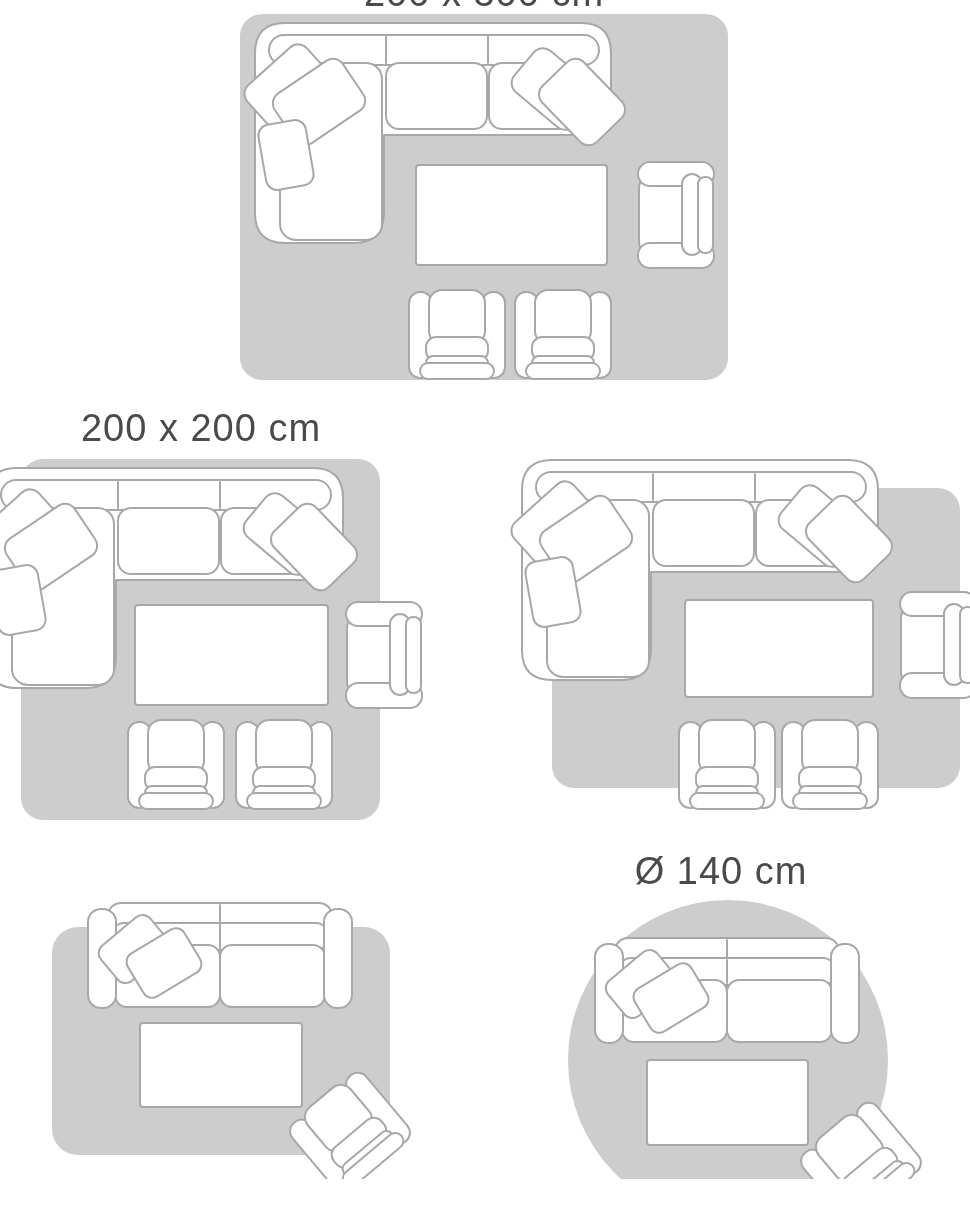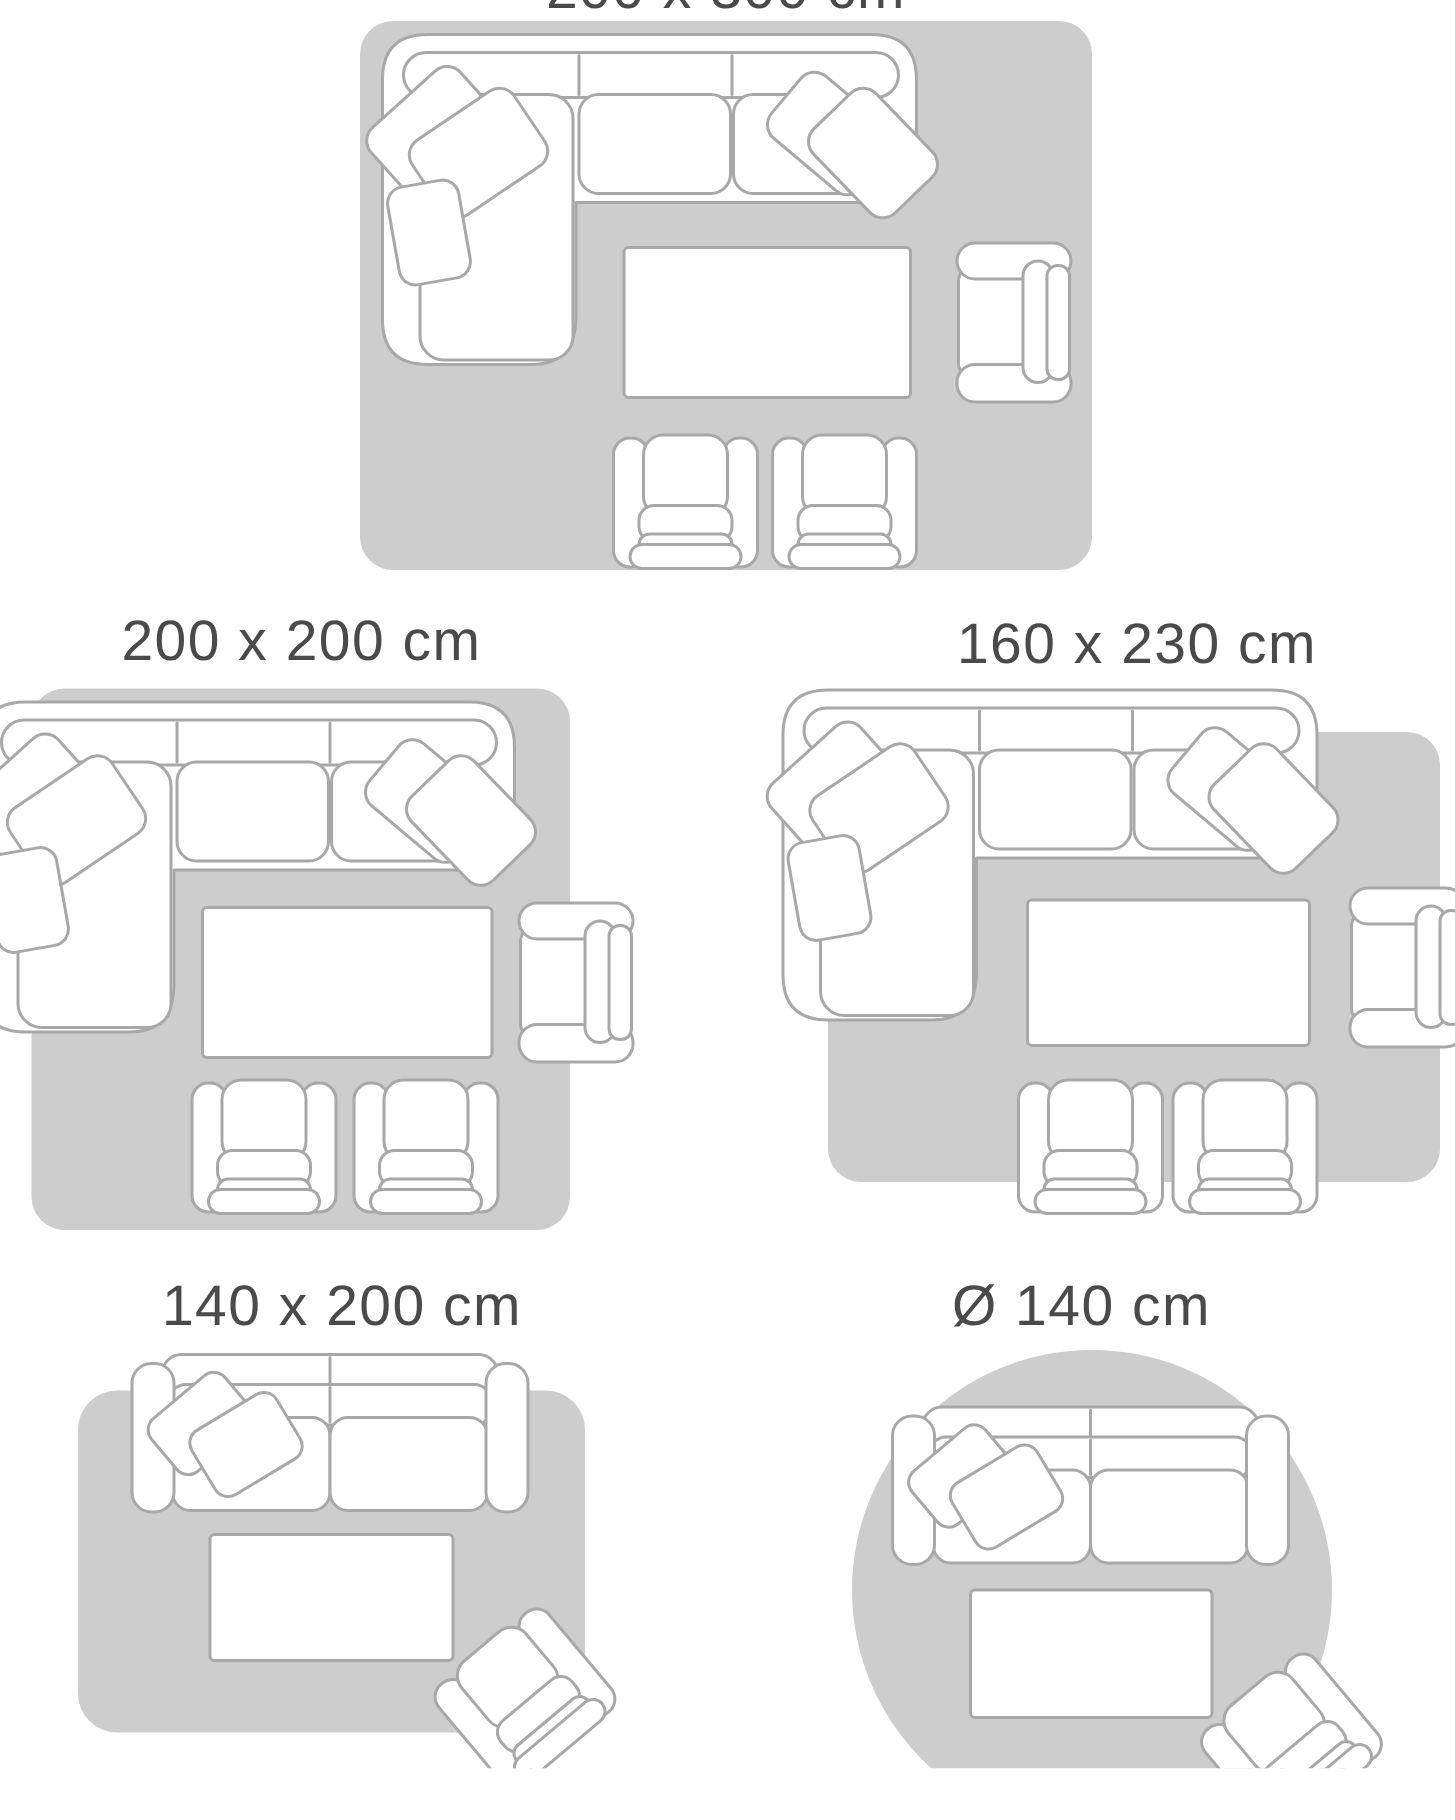--- a/index.html
+++ b/index.html
@@ -137,17 +137,15 @@
     <g>
       <circle class="rug" cx="728" cy="1060" r="160"></circle>
       <use href="#sofa2" xlink:href="#sofa2" transform="translate(595,938)"></use>
       <rect class="f" x="647" y="1060" width="161" height="85" rx="3"></rect>
       <use href="#chair-front" xlink:href="#chair-front" transform="translate(861,1162) rotate(-40) translate(-48,-45)"></use>
     </g>
   </svg>
 
   <div class="label" style="left:484px;top:-27px">200 x 300 cm</div>
   <div class="label" style="left:201px;top:408px">200 x 200 cm</div>
-  <div class="label" style="left:758px;top:410px">160 x 230 cm</div>
-  <div class="label" style="left:228px;top:851px">140 x 200 cm</div>
   <div class="label" style="left:721px;top:851px">Ø 140 cm</div>
 
 </div>
 
 </body></html>

